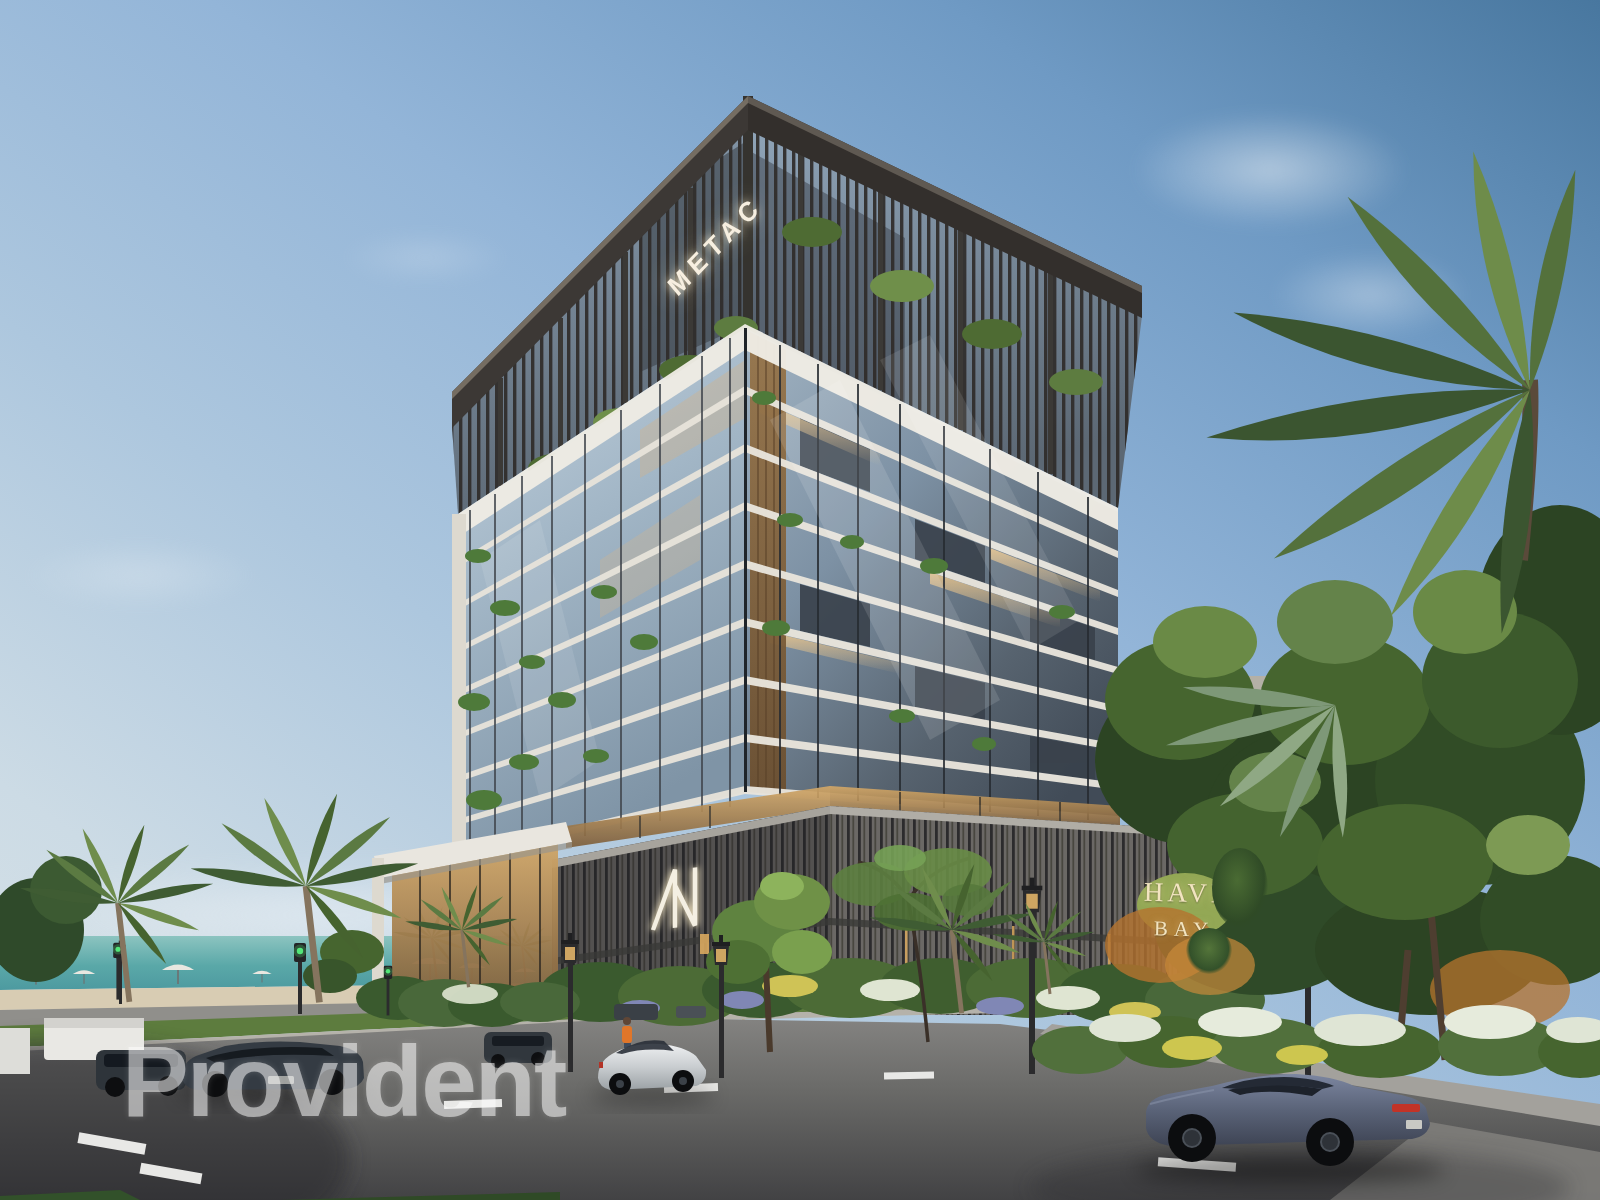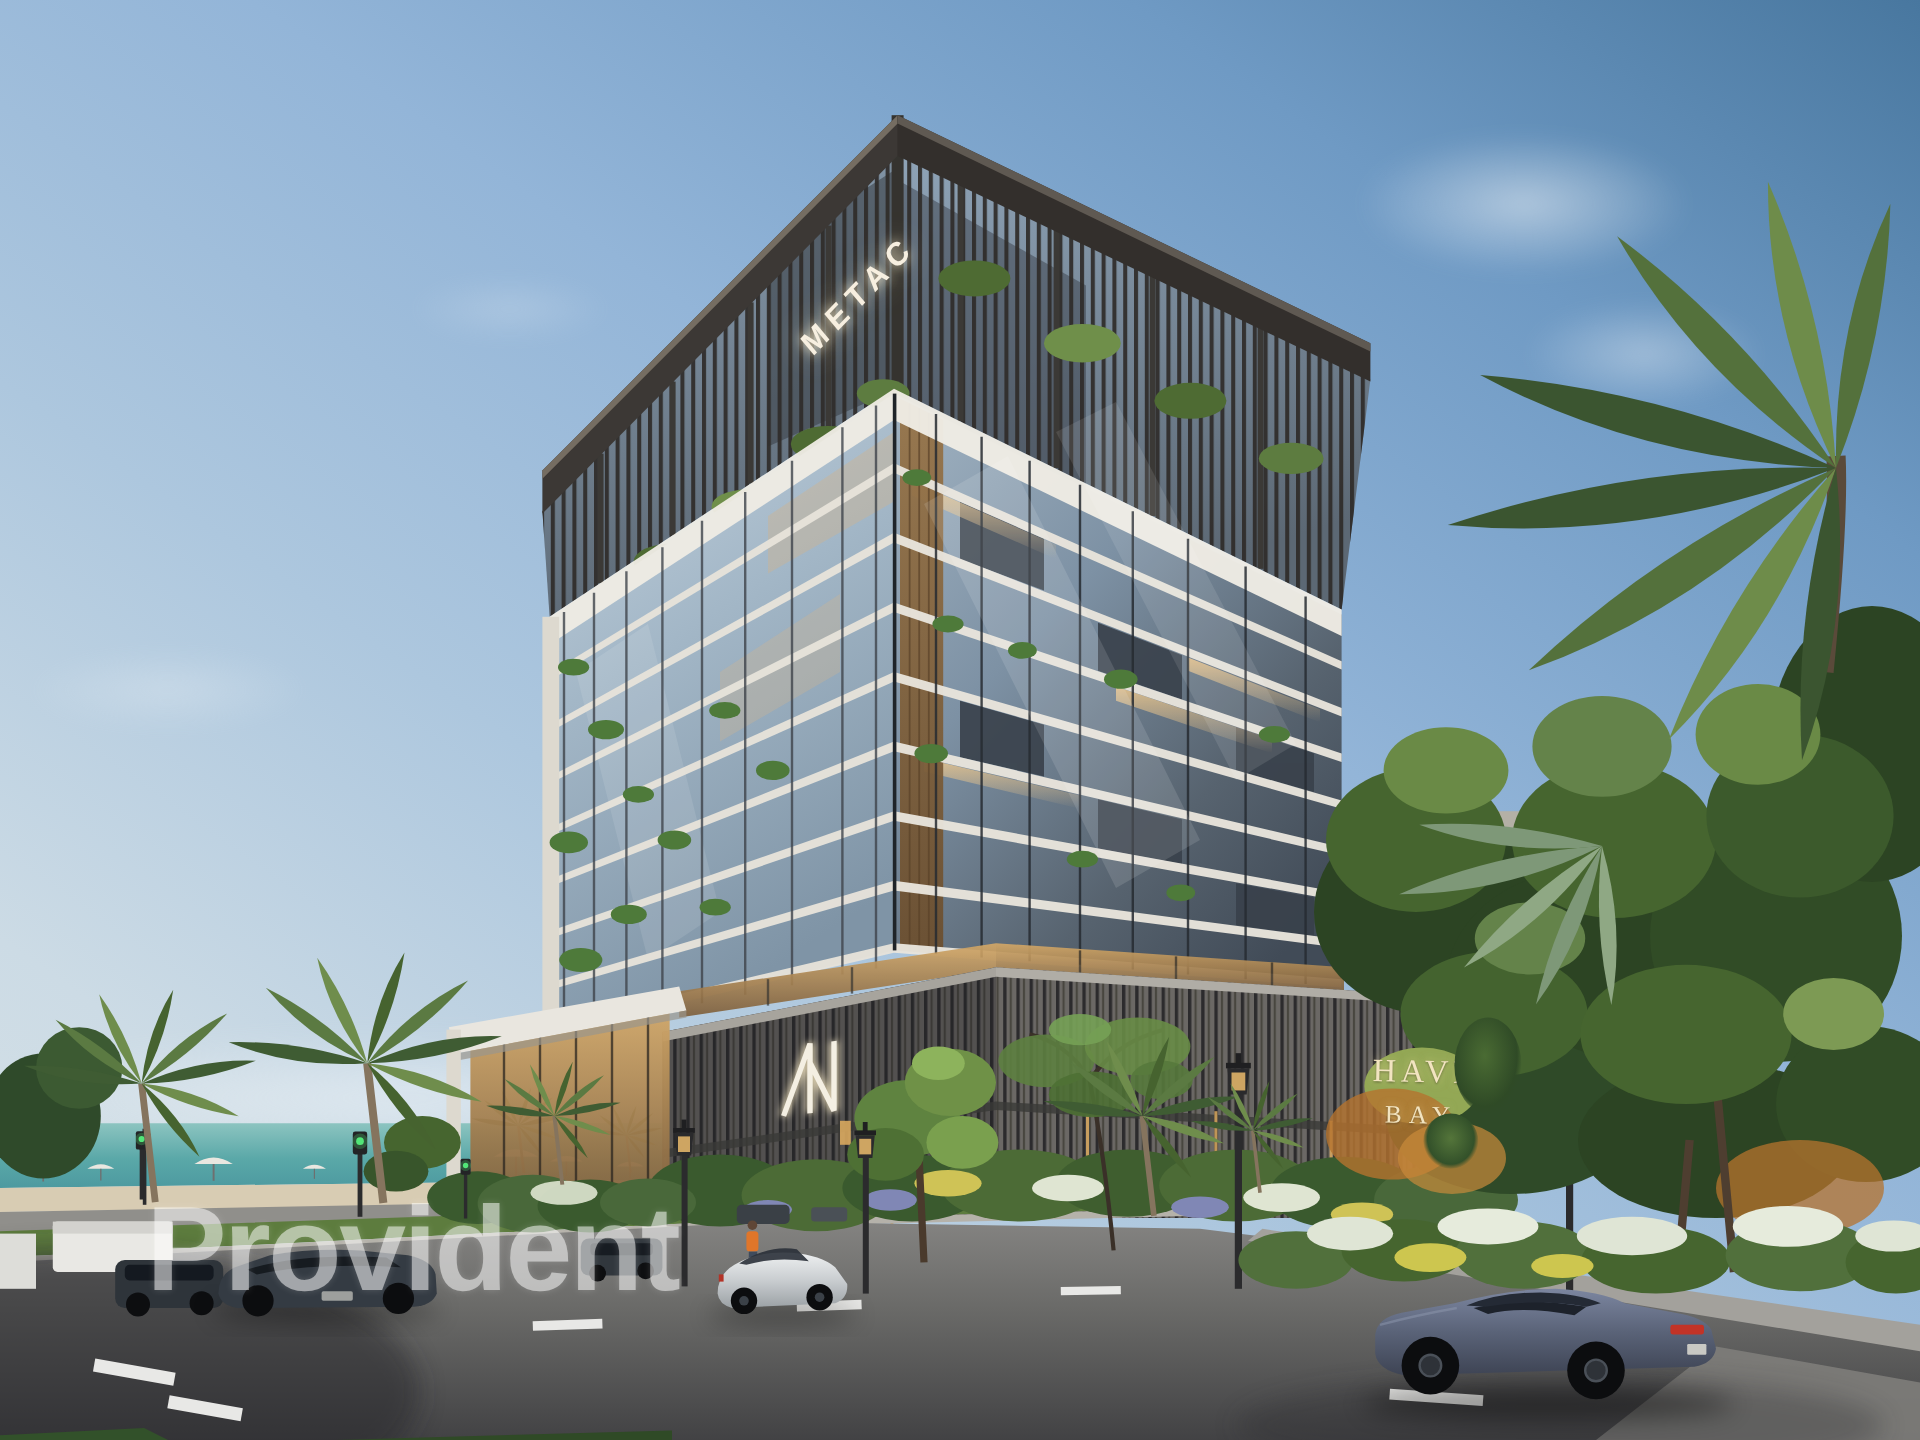--- a/index.html
+++ b/index.html
@@ -36,21 +36,21 @@
     font-size:21px;letter-spacing:6px;color:var(--sign-gold);
     transform:rotate(1.2deg);
     text-shadow:0 0 7px rgba(250,225,160,.5),0 1px 2px rgba(0,0,0,.4);
   }
   .leaf{position:absolute;z-index:20;border-radius:50%;}
   .leaf1{left:1212px;top:848px;width:56px;height:80px;
     background:radial-gradient(ellipse at 45% 40%, #4a6b33, #2f4a26 62%, rgba(47,74,38,0) 72%);}
   .leaf2{left:1186px;top:928px;width:46px;height:46px;
     background:radial-gradient(ellipse at 50% 45%, #54753a, #33512a 60%, rgba(47,74,38,0) 72%);}
   .watermark{
-    left:122px;top:984px;z-index:60;
+    left:122px;top:1024px;z-index:60;
     font-size:100px;font-weight:700;letter-spacing:-2px;
     color:var(--watermark-white);opacity:.55;
     text-shadow:0 0 6px rgba(255,255,255,.3);
   }
 </style>
 </head>
 <body>
 
 <div class="scene">
 

